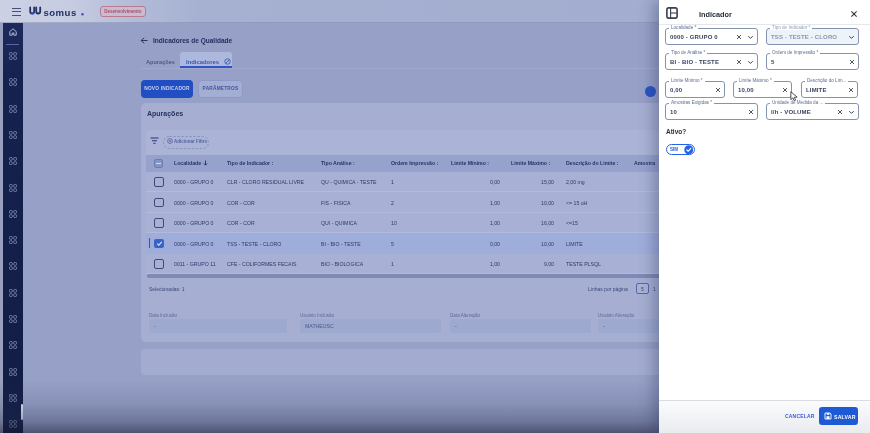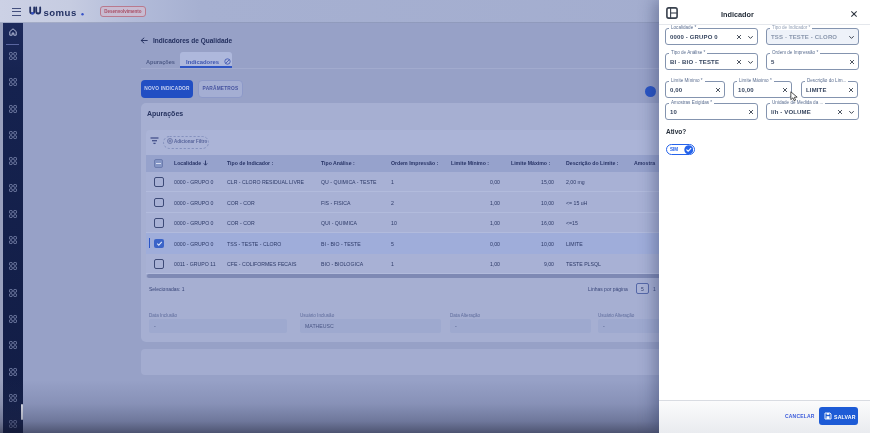--- a/index.html
+++ b/index.html
@@ -260,21 +260,21 @@
 
 <div class="abs" style="left:0;top:380px;width:870px;height:53px;background:linear-gradient(to bottom,rgba(40,48,85,0) 0%,rgba(40,48,85,0.14) 45%,rgba(32,38,70,0.34) 78%,rgba(22,26,50,0.52) 96%,rgba(22,26,50,0.58) 100%);pointer-events:none;"></div>
 
 <div class="abs" style="left:659px;top:0;width:211px;height:433px;background:#ffffff;box-shadow:-5px 0 14px rgba(30,40,80,0.35);"></div>
 
 <svg class="abs" style="left:666px;top:7px;" width="12" height="12" viewBox="0 0 12 12">
   <rect x="0.9" y="0.9" width="10.2" height="10.2" rx="1.8" fill="none" stroke="#39414d" stroke-width="1.6"></rect>
   <line x1="4.6" y1="1" x2="4.6" y2="11" stroke="#39414d" stroke-width="1.1"></line>
   <line x1="4.6" y1="6" x2="11" y2="6" stroke="#39414d" stroke-width="1.1"></line>
 </svg>
-<div class="abs" style="left:721px;top:9.5px;color:#252e3a;font-size:7.3px;font-weight:bold;">Indicador</div>
+<div class="abs" style="left:699px;top:9.5px;color:#252e3a;font-size:7.3px;font-weight:bold;">Indicador</div>
 <svg class="abs" style="left:850px;top:9.5px;" width="8" height="8" viewBox="0 0 9 9">
     <line x1="1.5" y1="1.5" x2="7.5" y2="7.5" stroke="#2b323c" stroke-width="1.15"></line>
     <line x1="7.5" y1="1.5" x2="1.5" y2="7.5" stroke="#2b323c" stroke-width="1.15"></line>
   </svg>
 <div class="abs" style="left:659px;top:24px;width:211px;height:1px;background:#e4e7ec;"></div>
 
 <div id="drawerfields">
     <div class="abs" style="left:665px;top:28px;width:93px;height:17px;border:1.2px solid #8494af;border-radius:3px;background:#fff;"></div>
     <div class="abs" style="left:669px;top:25.2px;background:#fff;padding:0 2px;color:#5c6f91;font-size:4.6px;white-space:nowrap;">Localidade *</div>
     <div class="abs" style="left:670px;top:34px;color:#35445e;font-size:6px;font-weight:bold;letter-spacing:.15px;white-space:nowrap;">0000 - GRUPO 0</div>

